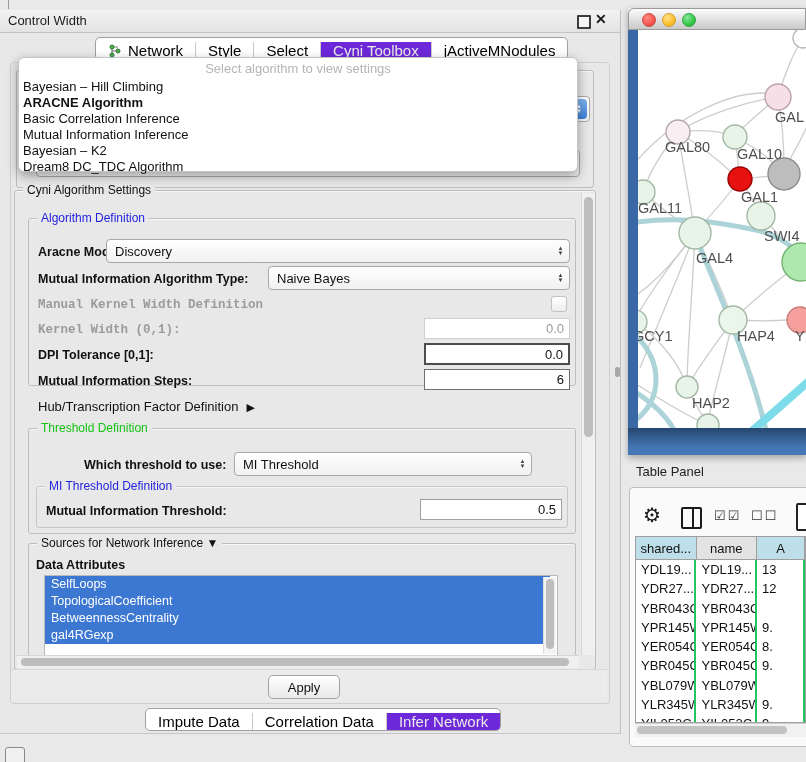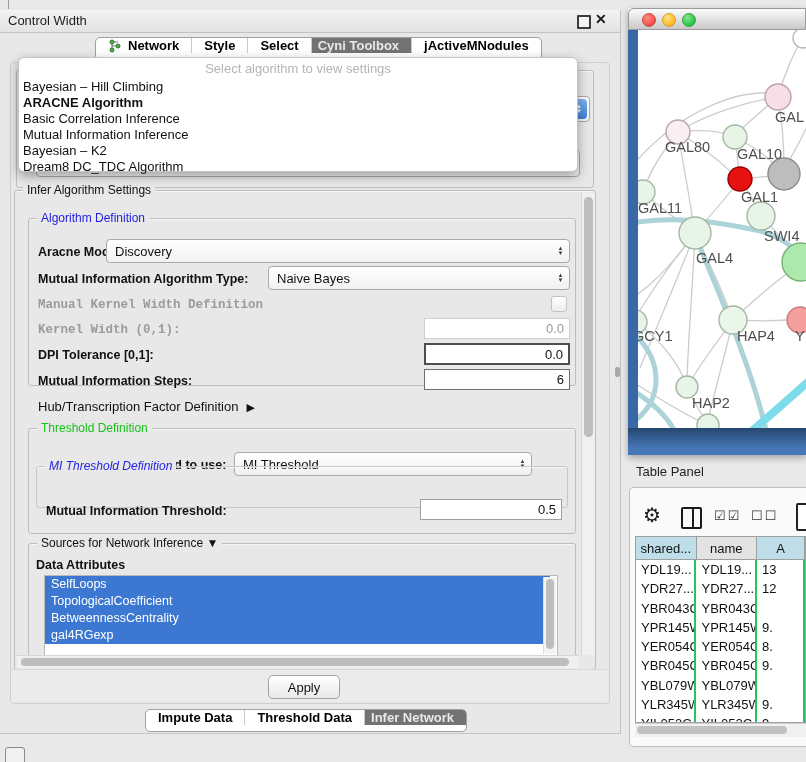--- a/index.html
+++ b/index.html
@@ -14,24 +14,24 @@
       border-right:1px solid #bfbfbf; border-bottom:1px solid #c6c6c6;}
   .cp-titlebar{left:0; top:10px; width:620px; height:22px;
       background:linear-gradient(#f3f3f3,#e3e3e3); border-bottom:1px solid #c2c2c2;}
   .cp-title{left:8px; top:13px; font-size:13px; color:#1c1c1c;}
   .float-btn{left:577px; top:15px; width:10px; height:10px; border:2px solid #3c3c3c; border-radius:1px; background:#f5f5f5;}
   .close-btn{left:595px; top:11px; font-size:14px; font-weight:bold; color:#1a1a1a;}
   .topline{left:8px; top:0; width:1px; height:9px; background:#9a9a9a;}
 
   
   .seg{display:inline-flex; background:#fff; border:1px solid #9f9f9f; border-radius:5px;
-       overflow:hidden; font-size:13px; height:21px; align-items:flex-start;font-weight:bold;}
+       overflow:hidden; font-size:15px; height:21px; align-items:flex-end;}
   .seg .item{display:flex; align-items:center; padding:0 12px; border-right:1px solid #c9c9c9; color:#000; white-space:nowrap;}
   .seg .item:last-child{border-right:none;}
-  .seg .item.sel{background:#737373; color:#e9e9e9;padding-left:6px;}
+  .seg .item.sel{background:#6d28d9; color:#e9e9e9;}
   .tabicon{display:inline-block; width:15px; height:14px; margin-right:5px;}
 
   
   .content{left:10px; top:62px; width:598px; height:640px; background:#e8e8e8;
       border:1px solid #cfcfcf; border-radius:4px;}
 
   
   .group{border:1px solid #bdbdbd; border-radius:3px;
       box-shadow:inset 0 1px 0 rgba(255,255,255,.6);}
   .gtitle{position:absolute; top:-8px; left:8px; background:#e8e8e8; padding:0 4px;
@@ -184,21 +184,21 @@
         <div class="pitem">Bayesian – Hill Climbing</div>
         <div class="pitem sel">ARACNE Algorithm</div>
         <div class="pitem">Basic Correlation Inference</div>
         <div class="pitem">Mutual Information Inference</div>
         <div class="pitem">Bayesian – K2</div>
         <div class="pitem">Dream8 DC_TDC Algorithm</div>
       </div>
   </div>
 
   <div class="abs group" style="left:14px; top:190px; width:580px; height:478px;">
-    <span class="gtitle">Infer Algorithm Settings</span>
+    <span class="gtitle">Cyni Algorithm Settings</span>
   </div>
 
   <div class="abs group" style="left:28px; top:218px; width:546px; height:166px;">
     <span class="gtitle title-blue">Algorithm Definition</span>
   </div>
   <div class="abs lbl" style="left:38px; top:245px;">Aracne Mode:</div>
   <div class="abs combo" style="left:106px; top:239px; width:464px; height:24px;">
     <span>Discovery</span>
     <span class="spin">
         <i>▲</i>
@@ -230,21 +230,21 @@
     <span class="gtitle title-green">Threshold Definition</span>
   </div>
   <div class="abs lbl" style="left:84px; top:458px;">Which threshold to use:</div>
   <div class="abs combo" style="left:234px; top:452px; width:298px; height:24px;">
     <span>MI Threshold</span>
     <span class="spin">
         <i>▲</i>
         <i>▼</i>
       </span>
   </div>
-  <div class="abs group" style="left:36px; top:466px; width:530px; height:40px; border-color:#c7c7c7;font-style:italic;">
+  <div class="abs group" style="left:36px; top:486px; width:530px; height:40px; border-color:#c7c7c7;">
     <span class="gtitle title-blue">MI Threshold Definition</span>
   </div>
   <div class="abs lbl" style="left:46px; top:504px;">Mutual Information Threshold:</div>
   <div class="abs field f-light" style="left:420px; top:499px; width:142px; height:21px;">0.5</div>
 
   <div class="abs group" style="left:28px; top:543px; width:546px; height:112px; border-bottom:none;">
     <span class="gtitle"><span>Sources for Network Inference</span> <span>▼</span></span>
   </div>
   <div class="abs lbl" style="left:36px; top:558px;">Data Attributes</div>
   <div class="abs attr-list" style="left:44px; top:575px; width:512px; height:79px;">
@@ -268,21 +268,21 @@
 
   <div class="abs apply-strip"></div>
   <div class="abs btn" style="left:268px; top:675px; width:70px; height:22px;">Apply</div>
 
   <div class="abs" style="left:145px; top:708px;">
     <div class="seg" id="bottom-tabs">
         <div class="item">
           <span>Impute Data</span>
         </div>
         <div class="item">
-          <span>Threshold Data</span>
+          <span>Correlation Data</span>
         </div>
         <div class="item sel">
           <span>Infer Network</span>
         </div>
       </div>
   </div>
 
   <div class="abs split-mark"></div>
   <div class="abs corner-icon"></div>
 

